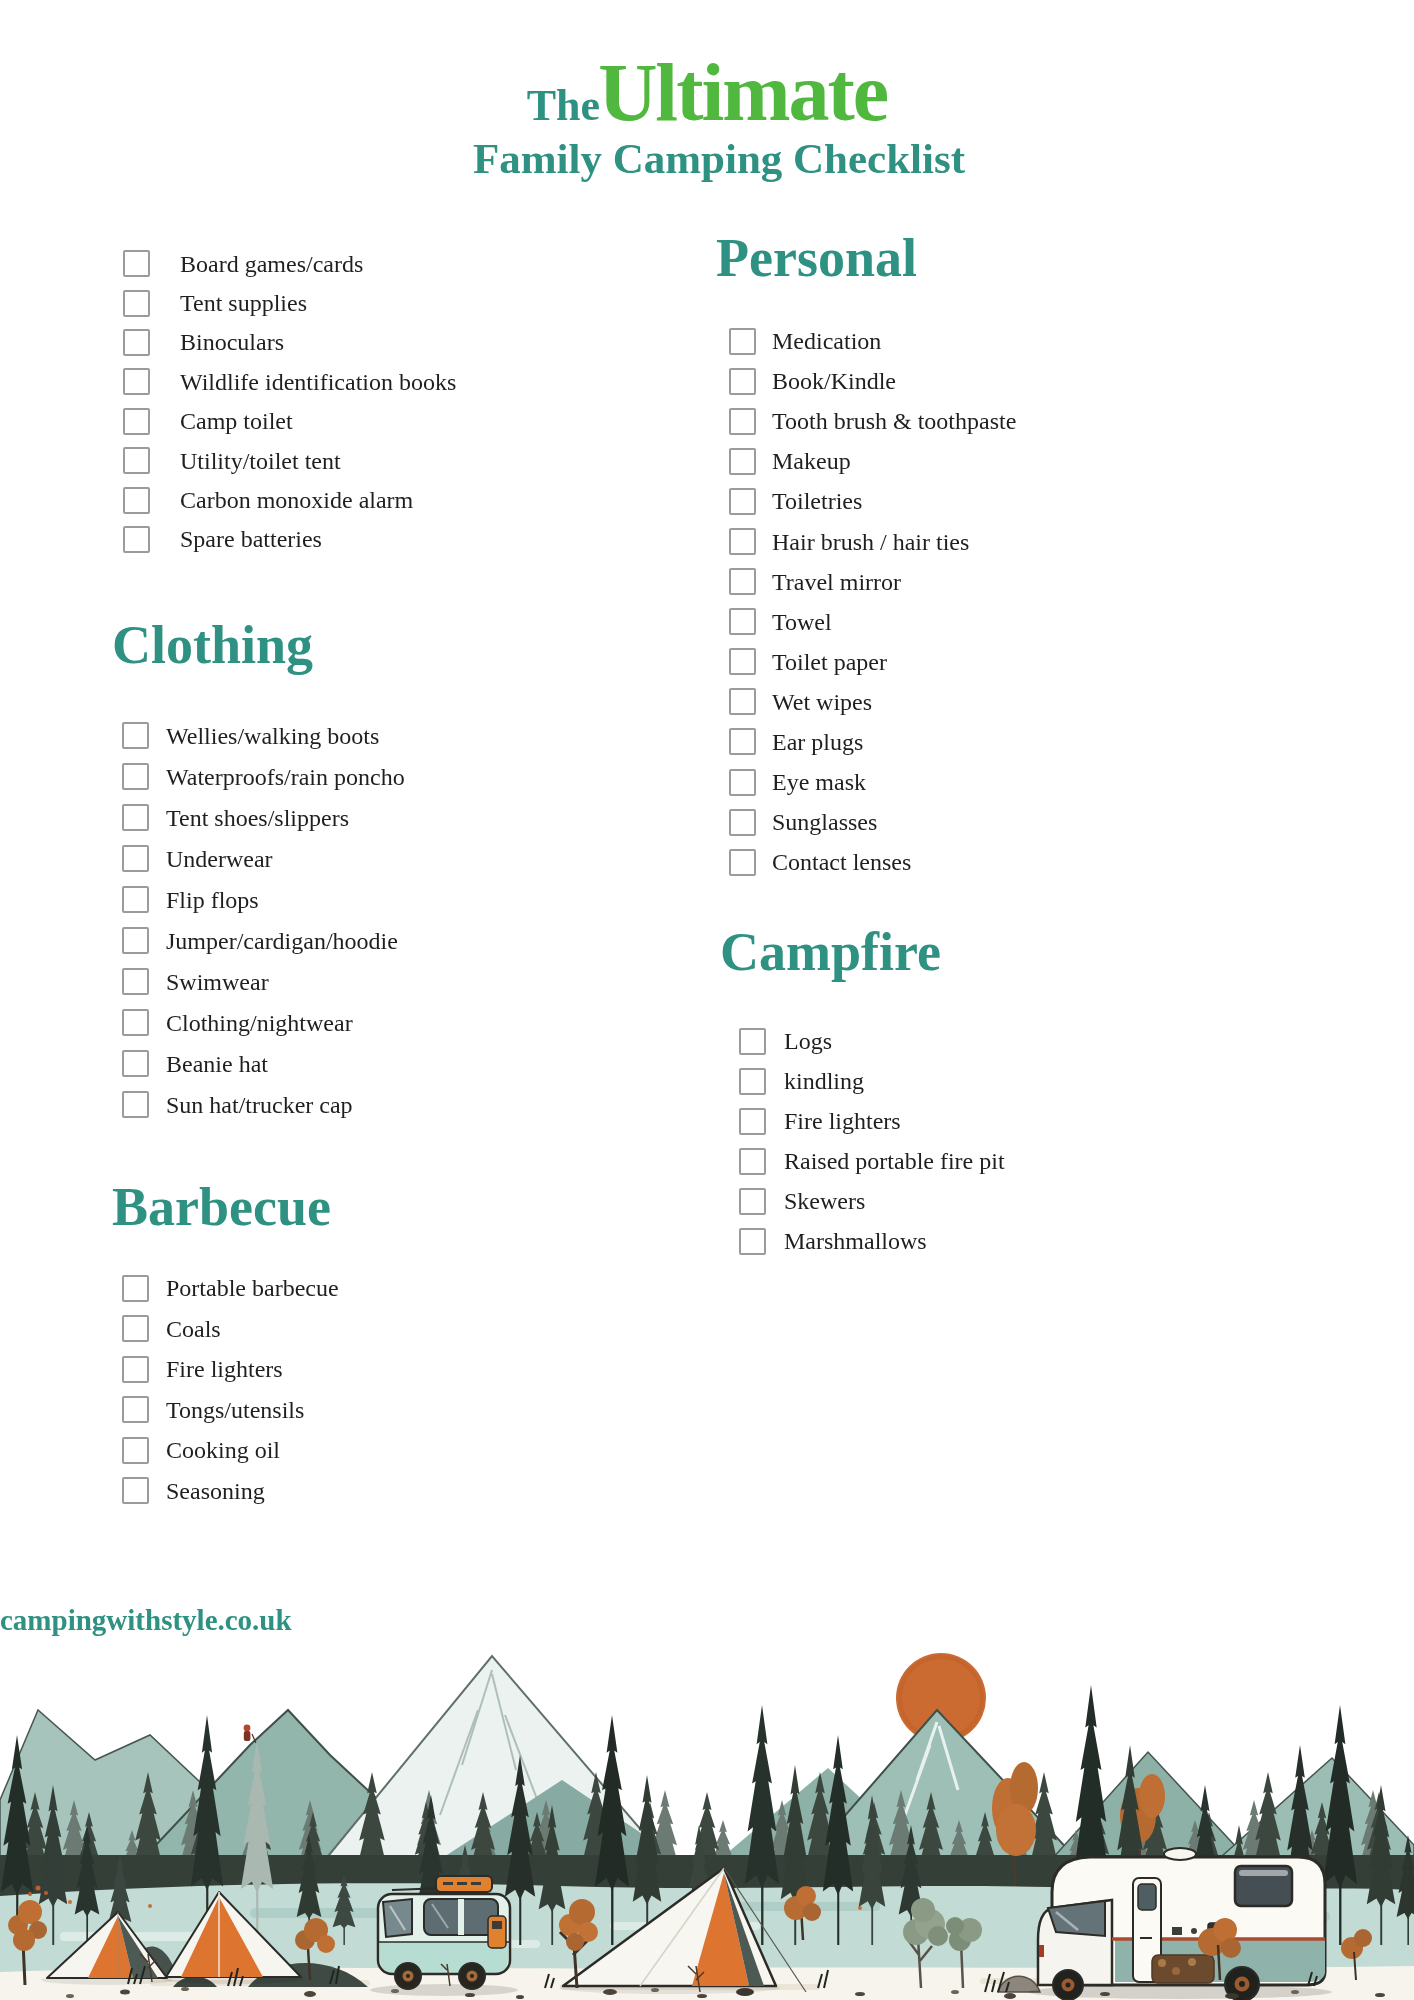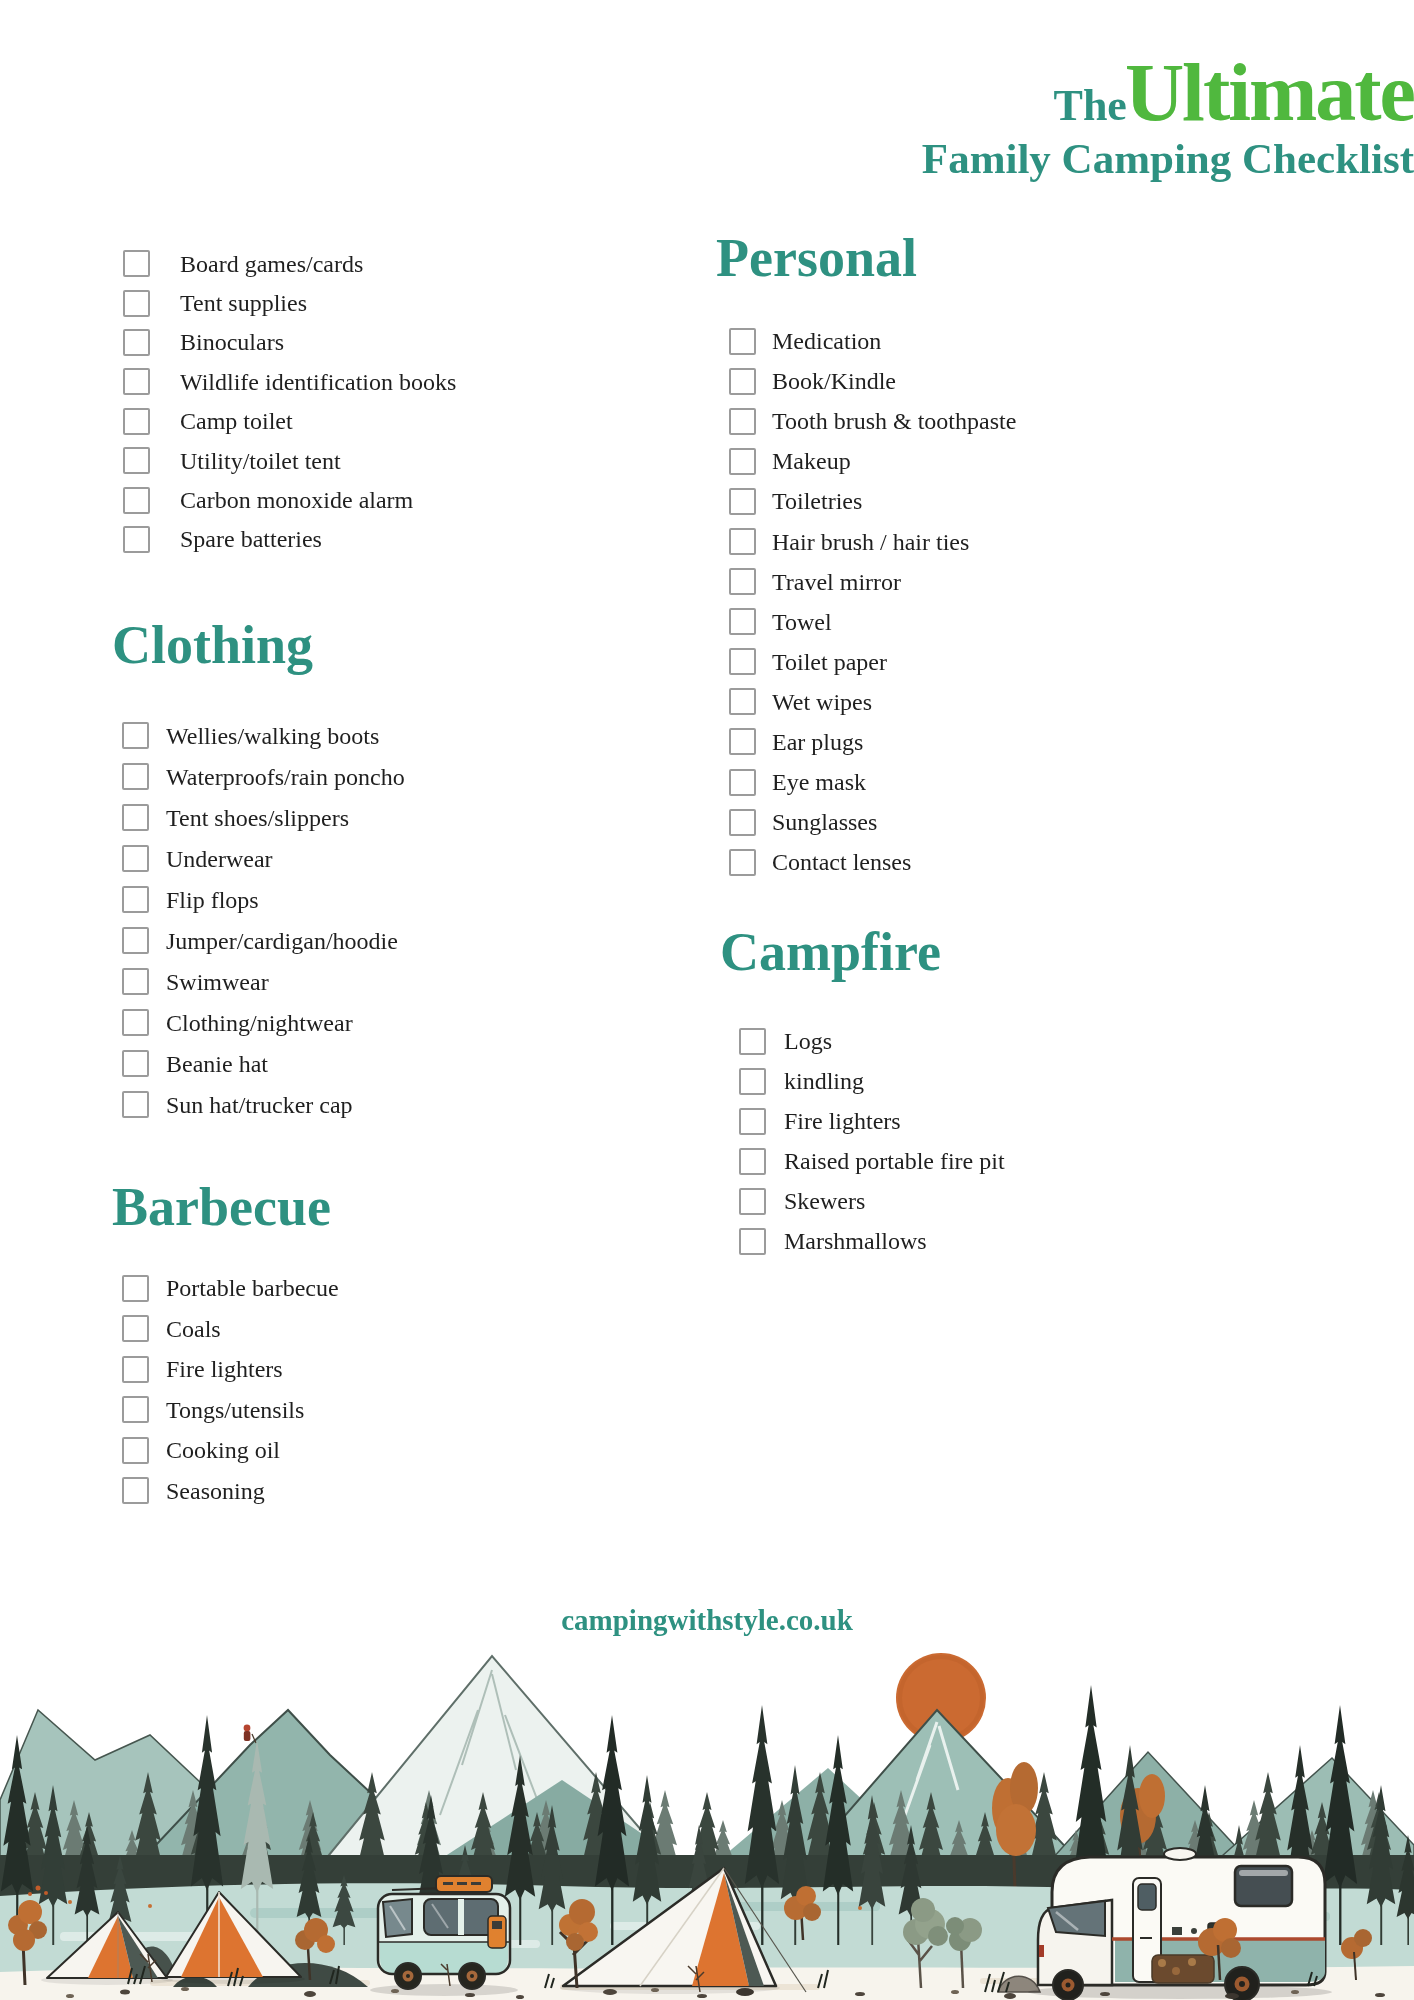--- a/index.html
+++ b/index.html
@@ -12,42 +12,42 @@
   html,body{width:1414px;height:2000px;}
   body{
     position:relative;
     background:#ffffff;
     overflow:hidden;
     font-family:"Liberation Serif","DejaVu Serif",serif;
     color:var(--text);
   }
   .abs{position:absolute;}
   
-  .title-block{left:0;top:52px;width:1414px;text-align:right;}
+  .title-block{left:0;top:52px;width:1414px;text-align:center;}
   .title-line{line-height:1;}
   .title-the{font-size:44px;font-weight:bold;color:var(--teal);}
   .title-main{font-size:82px;font-weight:bold;color:var(--green);letter-spacing:-2px;margin-left:-2px;}
   .title-sub{font-size:43px;font-weight:bold;color:var(--teal);margin-top:0px;letter-spacing:0px;padding-left:24px;}
   
   .heading{font-size:54px;font-weight:bold;color:var(--teal);line-height:1;white-space:nowrap;}
   
   .rows{display:flex;flex-direction:column;}
   .row{display:flex;align-items:center;height:var(--rh,40px);}
   .checkbox{
     width:27px;height:27px;flex:none;
     border:2px solid var(--cb-border);
     border-radius:2px;background:#fff;
   }
   .label{font-size:24px;color:var(--text);white-space:nowrap;line-height:1;}
   .g30 .label{margin-left:30px;}
   .g17 .label{margin-left:17px;}
   .g16 .label{margin-left:16px;}
   .g18 .label{margin-left:18px;}
   
-  .footer{left:0;top:1604px;width:1414px;text-align:center;font-size:29px;font-weight:bold;color:var(--teal);}
+  .footer{left:0;top:1604px;width:1414px;text-align:left;font-size:29px;font-weight:bold;color:var(--teal);}
   
   .scene{left:0;top:1640px;width:1414px;height:360px;}
 </style>
 </head>
 <body>
 
 <header class="abs title-block">
   <div class="title-line"><span class="title-the">The</span><span class="title-main">Ultimate</span></div>
   <div class="title-sub">Family Camping Checklist</div>
 </header>

